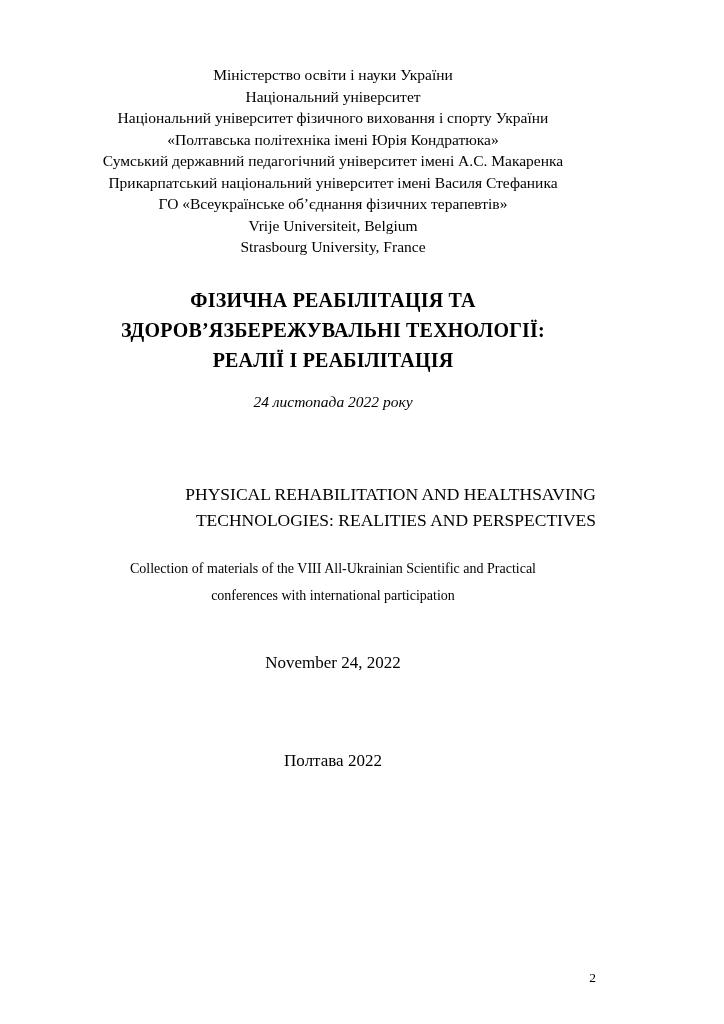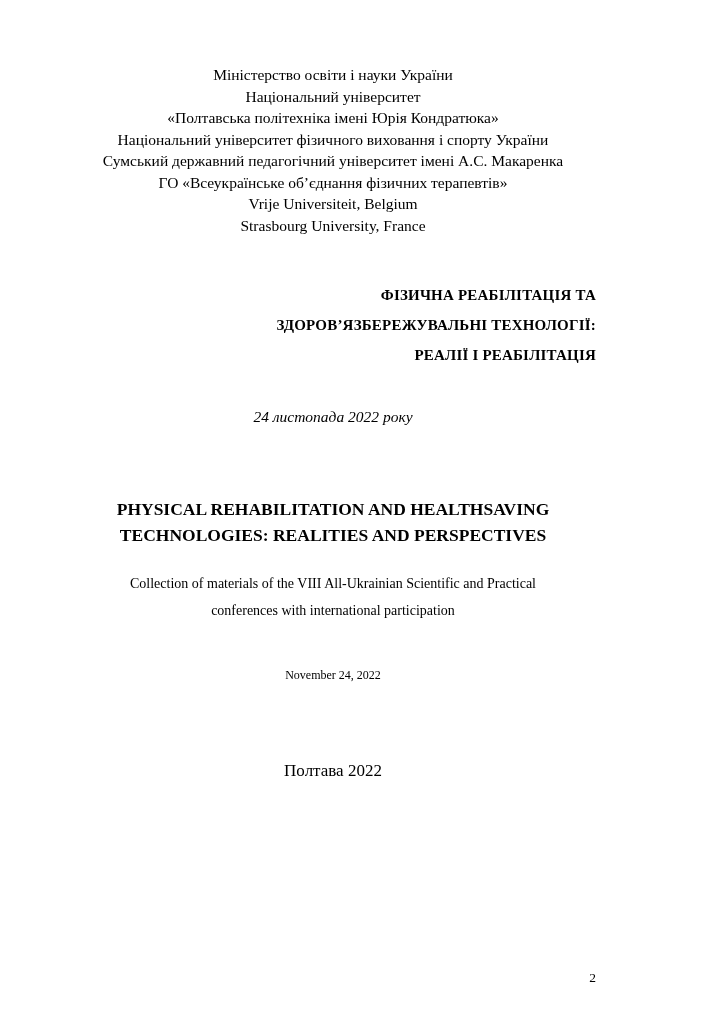--- a/index.html
+++ b/index.html
@@ -24,56 +24,56 @@
   }
   .affiliations {
     text-align: center;
     font-size: 15.5px;
     line-height: 21.5px;
   }
   .affiliations div {
     white-space: nowrap;
   }
   .title-ua {
-    margin-top: 44px;
-    text-align: right;
-    font-size: 15px;
+    margin-top: 27px;
+    text-align: center;
+    font-size: 20px;
     font-weight: bold;
     line-height: 30px;
     letter-spacing: 0.2px;
   }
   .subtitle-ua {
     margin-top: 34px;
     text-align: center;
     font-size: 17px;
     line-height: 27px;
   }
   .date-ua {
-    margin-top: 38px;
+    margin-top: 18px;
     text-align: center;
     font-size: 15.5px;
     font-style: italic;
   }
   .title-en {
     margin-top: 70px;
-    text-align: center;
+    text-align: right;
     font-size: 17.5px;
-    font-weight: bold;
+    font-weight: normal;
     line-height: 26px;
   }
   .subtitle-en {
     margin-top: 22px;
     text-align: center;
     font-size: 14px;
     line-height: 27px;
   }
   .date-en {
     margin-top: 44px;
     text-align: center;
-    font-size: 12px;
+    font-size: 17px;
   }
   .imprint {
     margin-top: 78px;
     text-align: center;
     font-size: 17px;
   }
   .page-number {
     position: absolute;
     right: 70px;
     bottom: 38px;
@@ -81,23 +81,24 @@
   }
 </style>
 </head>
 <body>
 
 <div class="page">
 
   <div class="affiliations">
     <div>Міністерство освіти і науки України</div>
     <div>Національний університет</div>
+    <div>Національний університет фізичного виховання і спорту України</div>
     <div>«Полтавська політехніка імені Юрія Кондратюка»</div>
-    <div>Національний університет фізичного виховання і спорту України</div>
     <div>Сумський державний педагогічний університет імені А.С. Макаренка</div>
+    <div>Прикарпатський національний університет імені Василя Стефаника</div>
     <div>ГО «Всеукраїнське об’єднання фізичних терапевтів»</div>
     <div>Vrije Universiteit, Belgium</div>
     <div>Strasbourg University, France</div>
   </div>
 
   <div class="title-ua">
     <div>ФІЗИЧНА РЕАБІЛІТАЦІЯ ТА</div>
     <div>ЗДОРОВ’ЯЗБЕРЕЖУВАЛЬНІ ТЕХНОЛОГІЇ:</div>
     <div>РЕАЛІЇ І РЕАБІЛІТАЦІЯ</div>
   </div>

